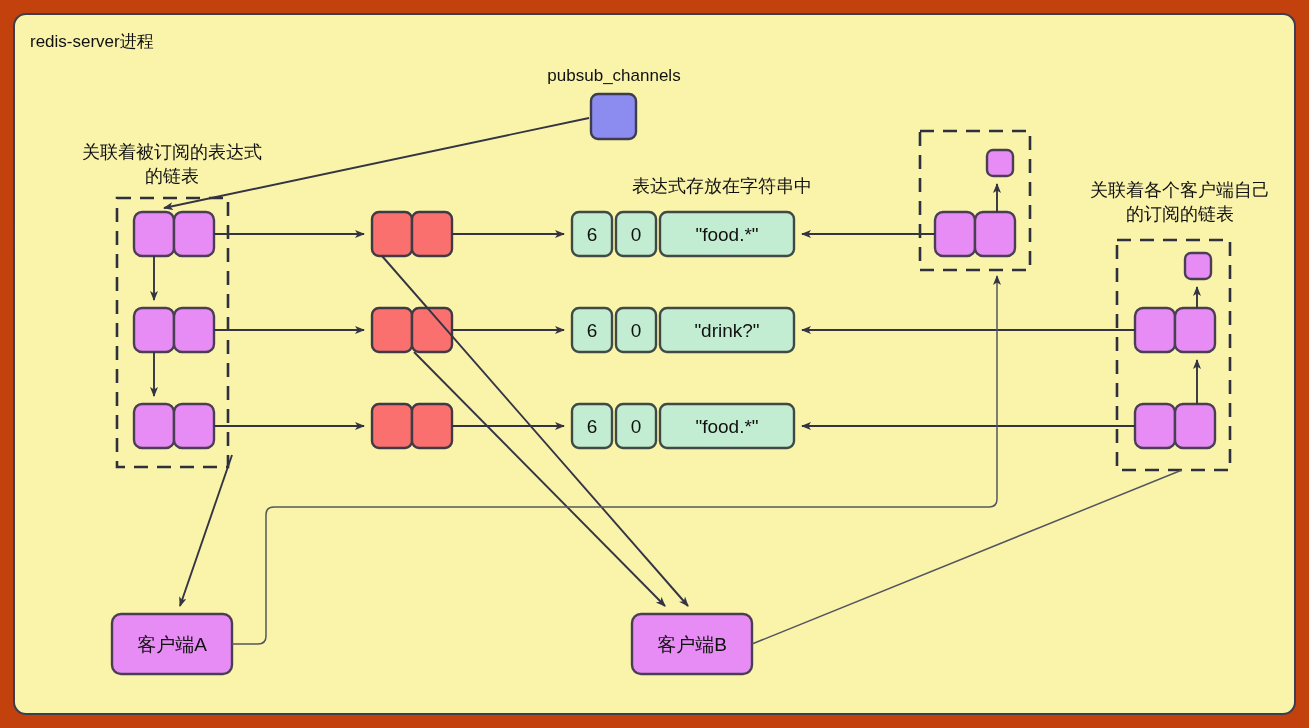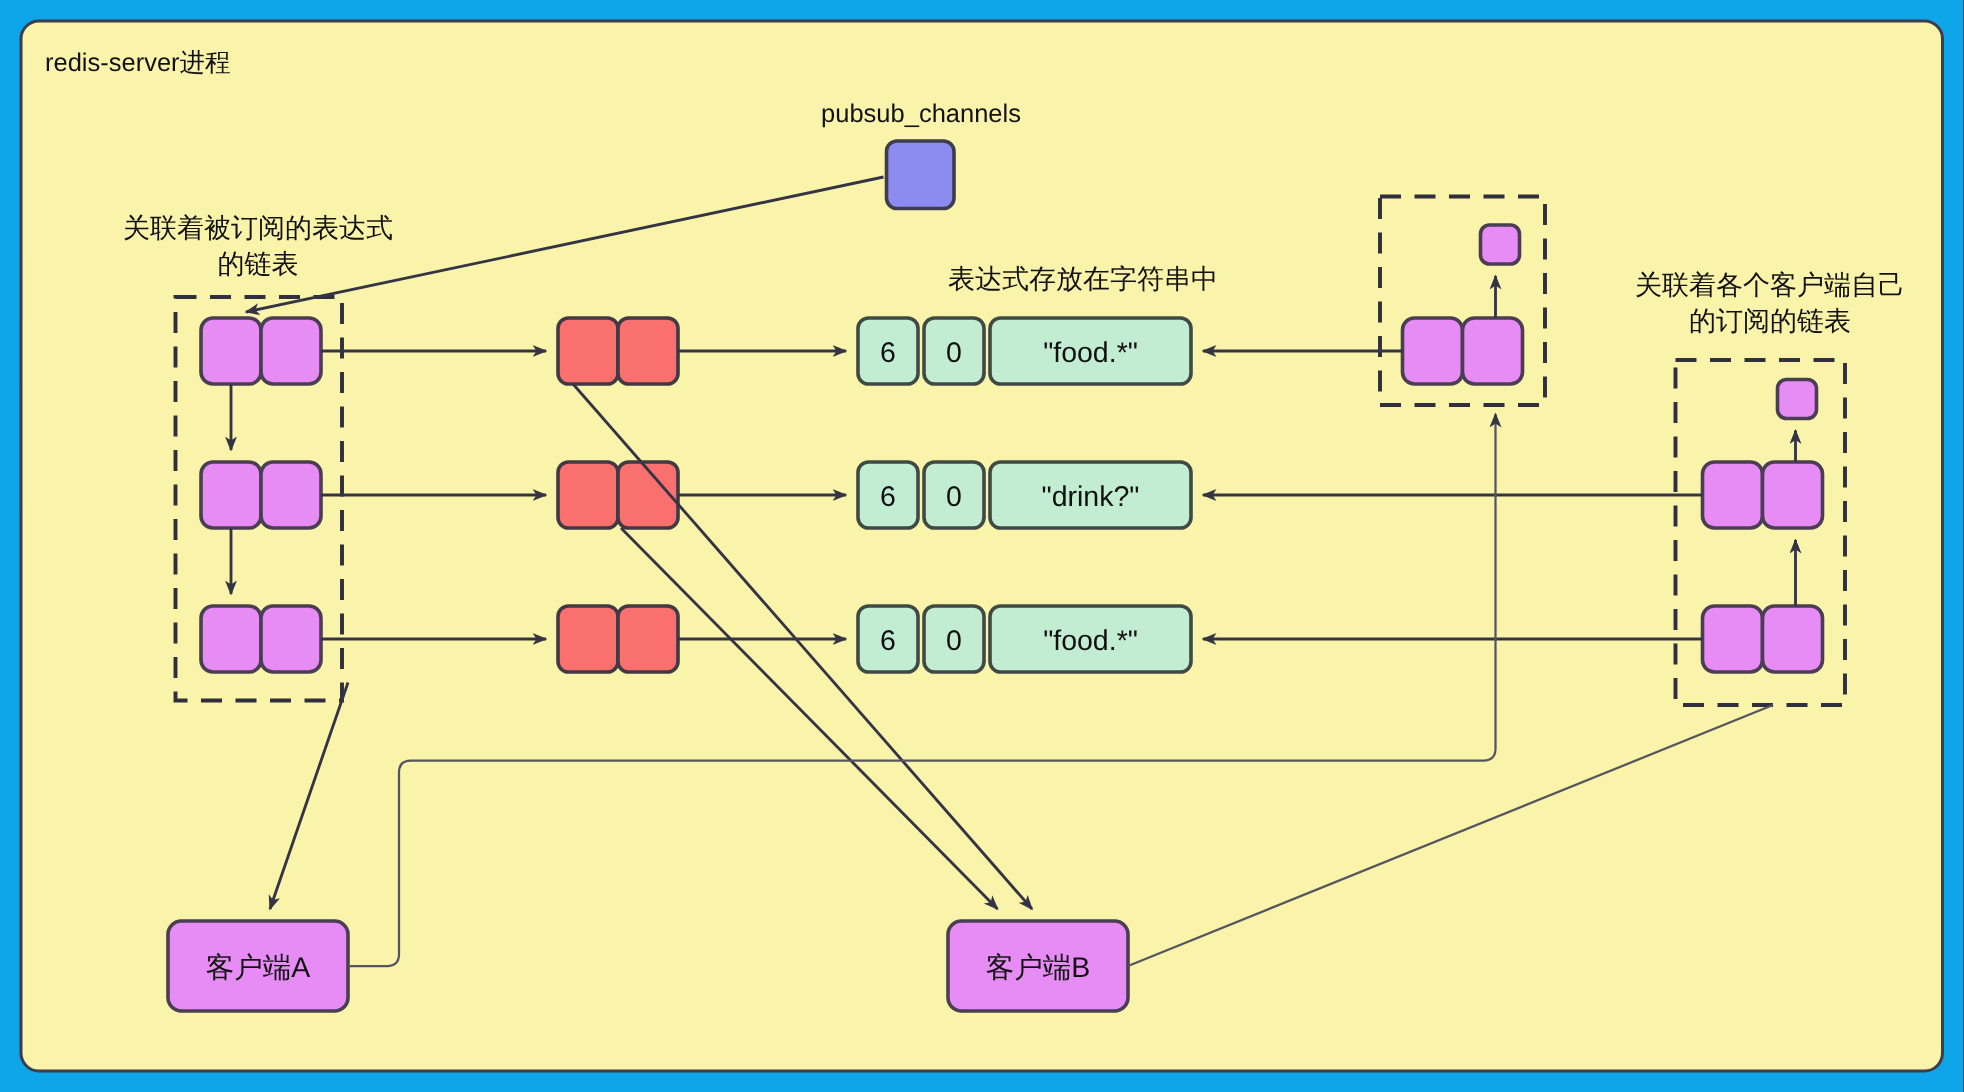--- a/index.html
+++ b/index.html
@@ -10,21 +10,21 @@
   body {
     width: 1309px;
     height: 728px;
     overflow: hidden;
     font-family: "Liberation Sans", "DejaVu Sans", sans-serif;
   }
   #stage {
     position: relative;
     width: 1309px;
     height: 728px;
-    background: #0ea5e9;
+    background: #c2410c;
   }
   svg#diagram {
     position: absolute;
     left: 0;
     top: 0;
     width: 1309px;
     height: 728px;
     display: block;
   }
   .panel-bg {

